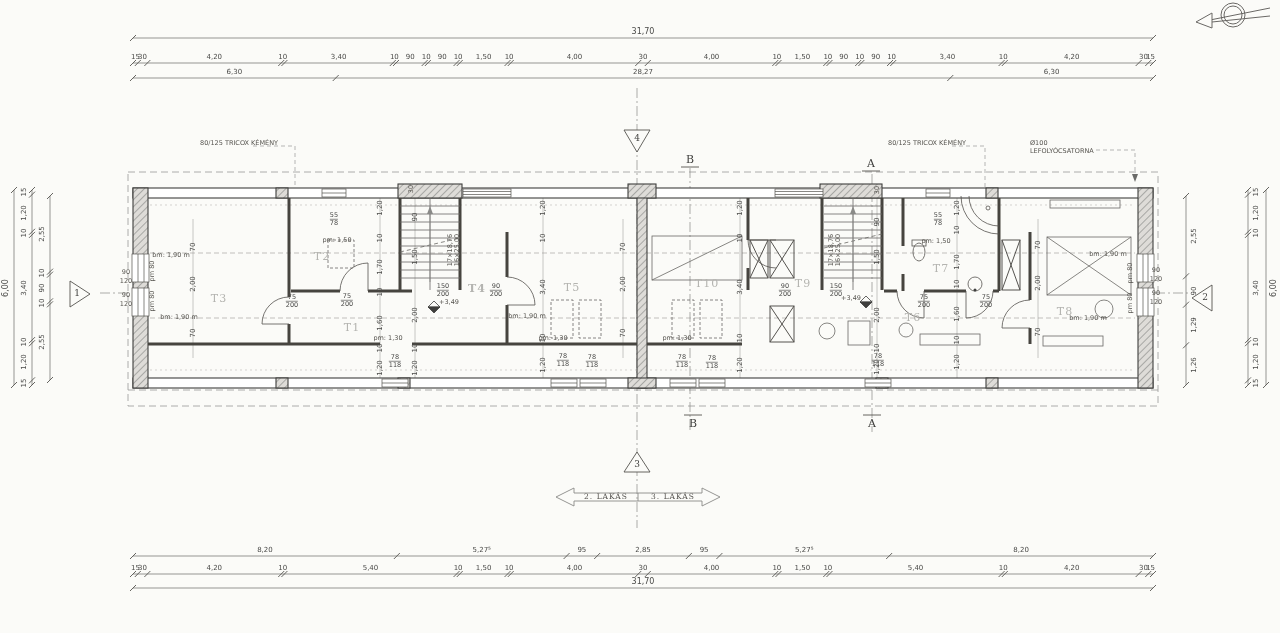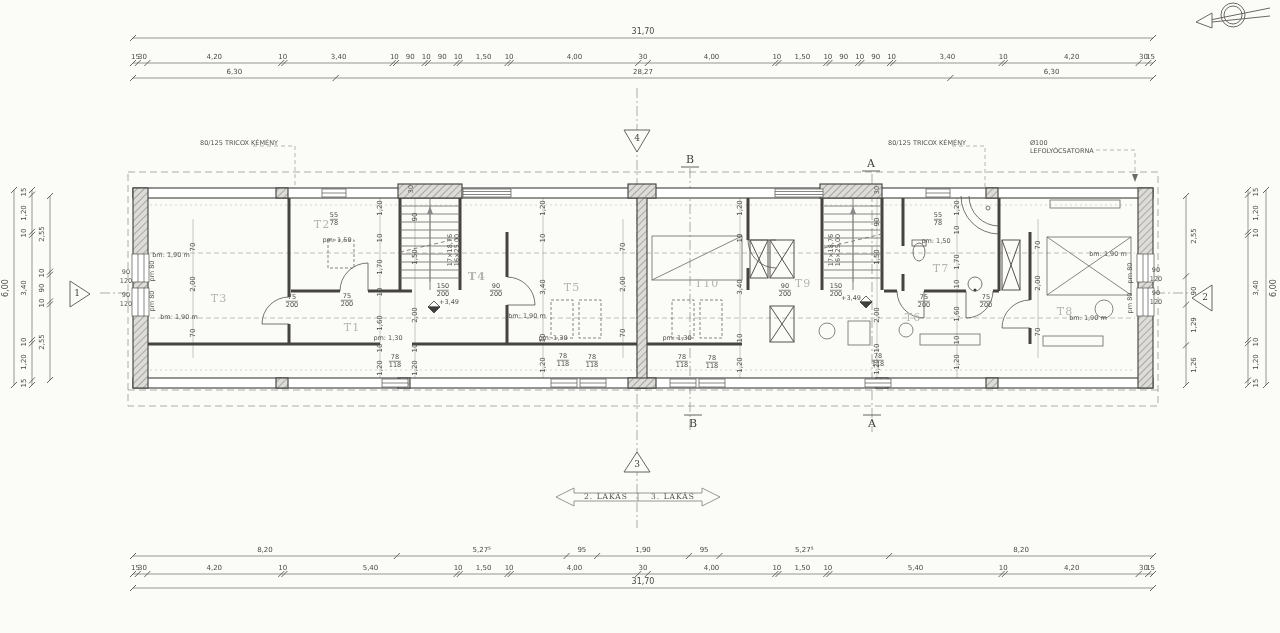--- a/index.html
+++ b/index.html
@@ -393,21 +393,21 @@
     <span class="lbl " style="left: 1003.19px; top: 57px;">10</span>
     <span class="lbl " style="left: 1071.72px; top: 57px;">4,20</span>
     <span class="lbl " style="left: 1143.44px; top: 57px;">30</span>
     <span class="lbl " style="left: 1150.61px; top: 57px;">15</span>
     <span class="lbl " style="left: 234.356px; top: 72px;">6,30</span>
     <span class="lbl " style="left: 643px; top: 72px;">28,27</span>
     <span class="lbl " style="left: 1051.64px; top: 72px;">6,30</span>
     <span class="lbl " style="left: 264.924px; top: 550px;">8,20</span>
     <span class="lbl " style="left: 481.715px; top: 550px;">5,27⁵</span>
     <span class="lbl " style="left: 581.864px; top: 550px;">95</span>
-    <span class="lbl " style="left: 643px; top: 550px;">1,90</span>
+    <span class="lbl " style="left: 643px; top: 550px;">2,85</span>
     <span class="lbl " style="left: 704.136px; top: 550px;">95</span>
     <span class="lbl " style="left: 804.285px; top: 550px;">5,27⁵</span>
     <span class="lbl " style="left: 1021.08px; top: 550px;">8,20</span>
     <span class="lbl " style="left: 135.391px; top: 568px;">15</span>
     <span class="lbl " style="left: 142.562px; top: 568px;">30</span>
     <span class="lbl " style="left: 214.281px; top: 568px;">4,20</span>
     <span class="lbl " style="left: 282.812px; top: 568px;">10</span>
     <span class="lbl " style="left: 370.469px; top: 568px;">5,40</span>
     <span class="lbl " style="left: 458.125px; top: 568px;">10</span>
     <span class="lbl " style="left: 483.625px; top: 568px;">1,50</span>
@@ -486,23 +486,23 @@
     <span class="lbl rot" style="left: 957px; top: 230px;">10</span>
     <span class="lbl rot" style="left: 957px; top: 262px;">1,70</span>
     <span class="lbl rot" style="left: 957px; top: 284px;">10</span>
     <span class="lbl rot" style="left: 957px; top: 314px;">1,60</span>
     <span class="lbl rot" style="left: 957px; top: 340px;">10</span>
     <span class="lbl rot" style="left: 957px; top: 362px;">1,20</span>
     <span class="lbl rot" style="left: 1038px; top: 245px;">70</span>
     <span class="lbl rot" style="left: 1038px; top: 283px;">2,00</span>
     <span class="lbl rot" style="left: 1038px; top: 332px;">70</span>
     <span class="lbl room" style="left: 352px; top: 327px;">T1</span>
-    <span class="lbl room" style="left: 322px; top: 224px;">T2</span>
+    <span class="lbl room" style="left: 322px; top: 256px;">T2</span>
     <span class="lbl room" style="left: 219px; top: 298px;">T3</span>
-    <span class="lbl room" style="left: 477px; top: 276px; font-weight: bold;">T4</span>
+    <span class="lbl room" style="left: 477px; top: 288px; font-weight: bold;">T4</span>
     <span class="lbl room" style="left: 572px; top: 287px;">T5</span>
     <span class="lbl room" style="left: 913px; top: 317px;">T6</span>
     <span class="lbl room" style="left: 941px; top: 268px;">T7</span>
     <span class="lbl room" style="left: 1065px; top: 311px;">T8</span>
     <span class="lbl room" style="left: 803px; top: 283px;">T9</span>
     <span class="lbl room" style="left: 707px; top: 283px;">T10</span>
     <span class="lbl ann" style="left: 171px; top: 255px;">bm: 1,90 m</span>
     <span class="lbl ann" style="left: 179px; top: 317px;">bm: 1,90 m</span>
     <span class="lbl ann" style="left: 527px; top: 316px;">bm: 1,90 m</span>
     <span class="lbl ann" style="left: 1108px; top: 254px;">bm: 1,90 m</span>

